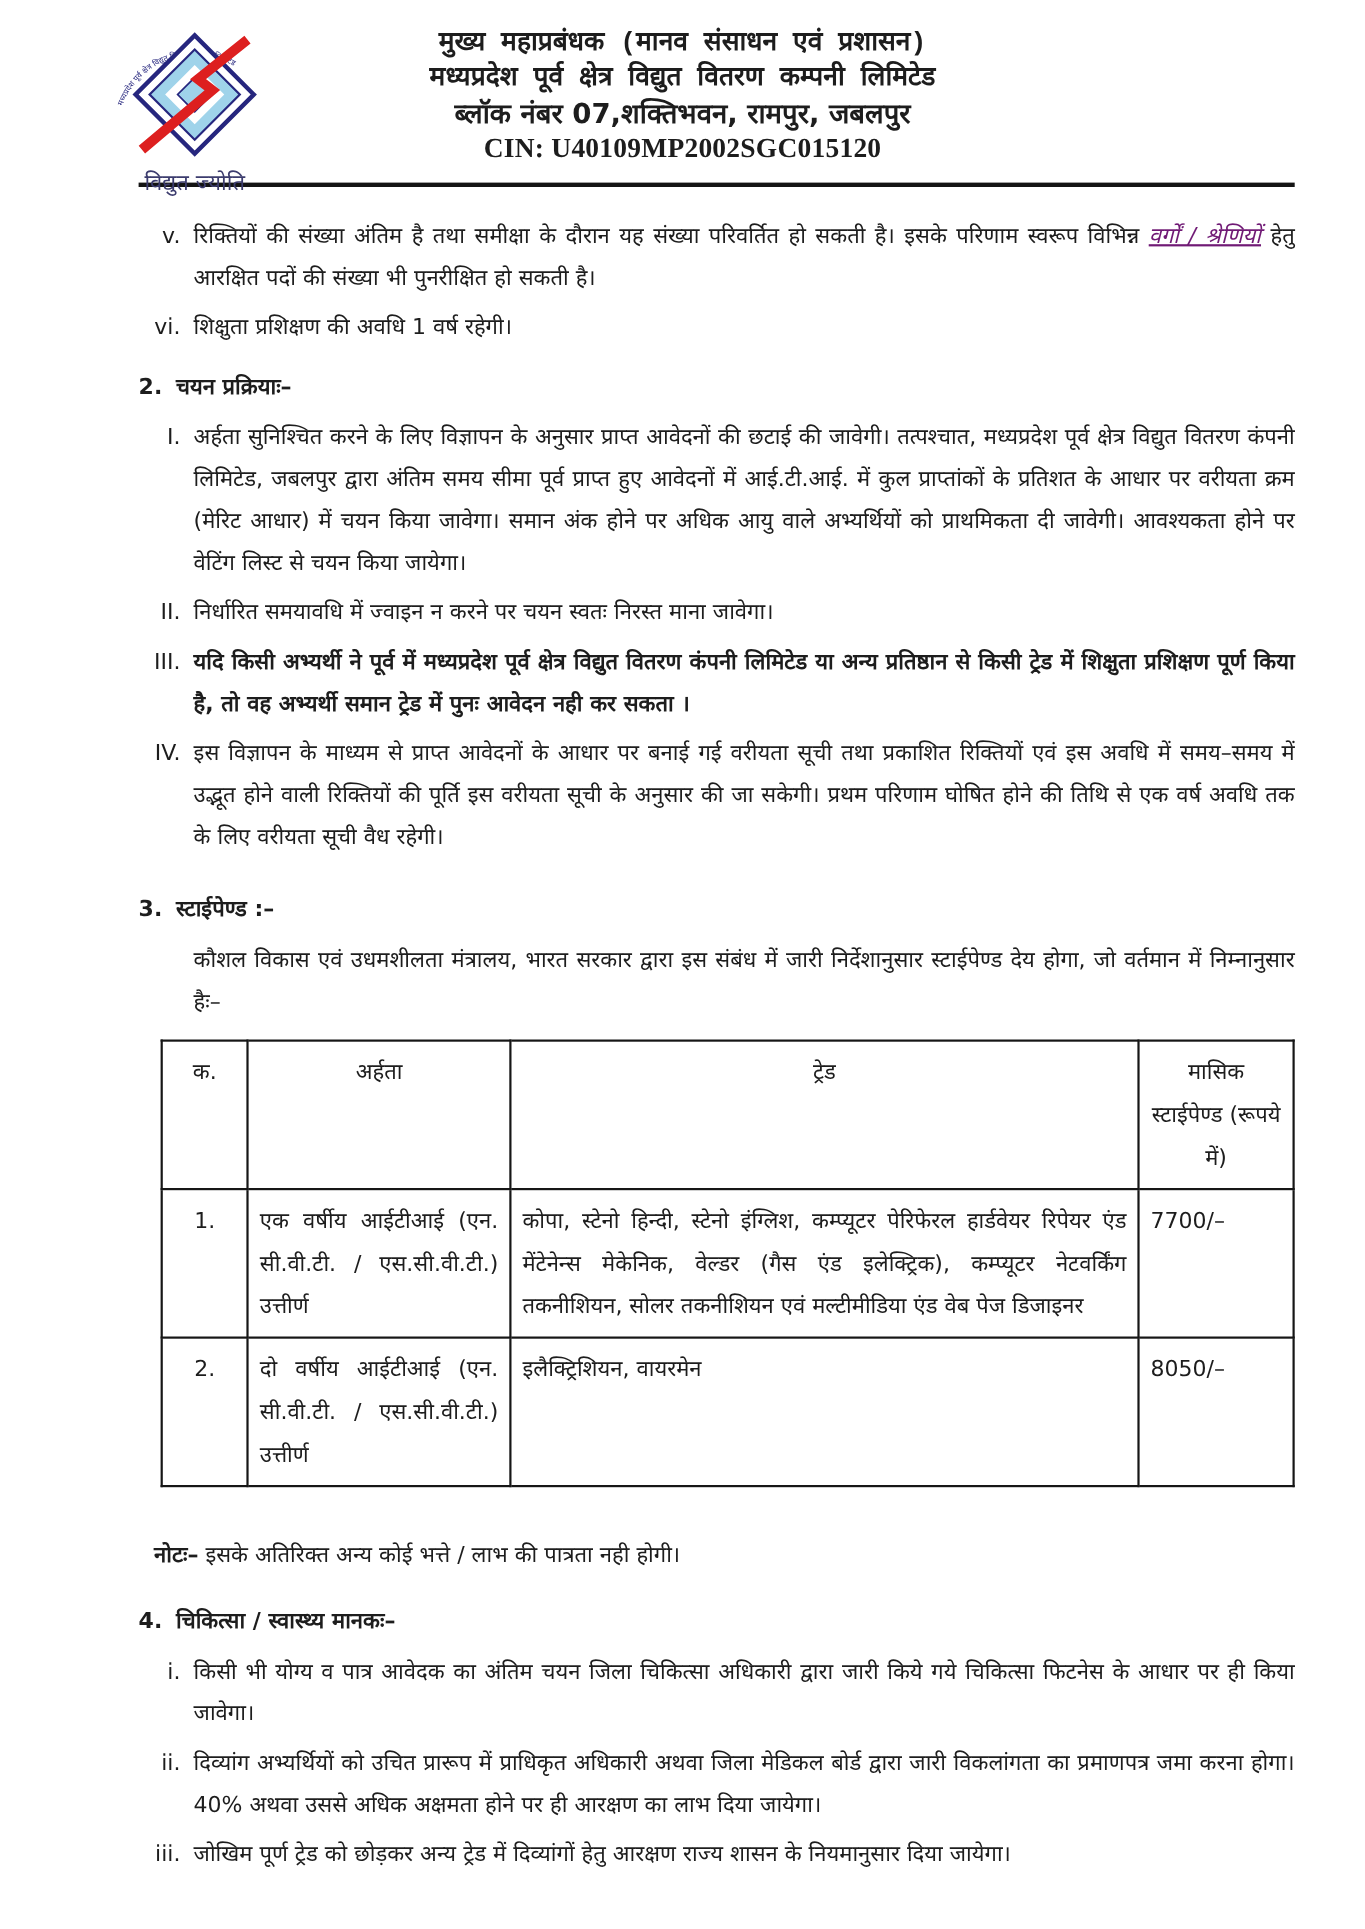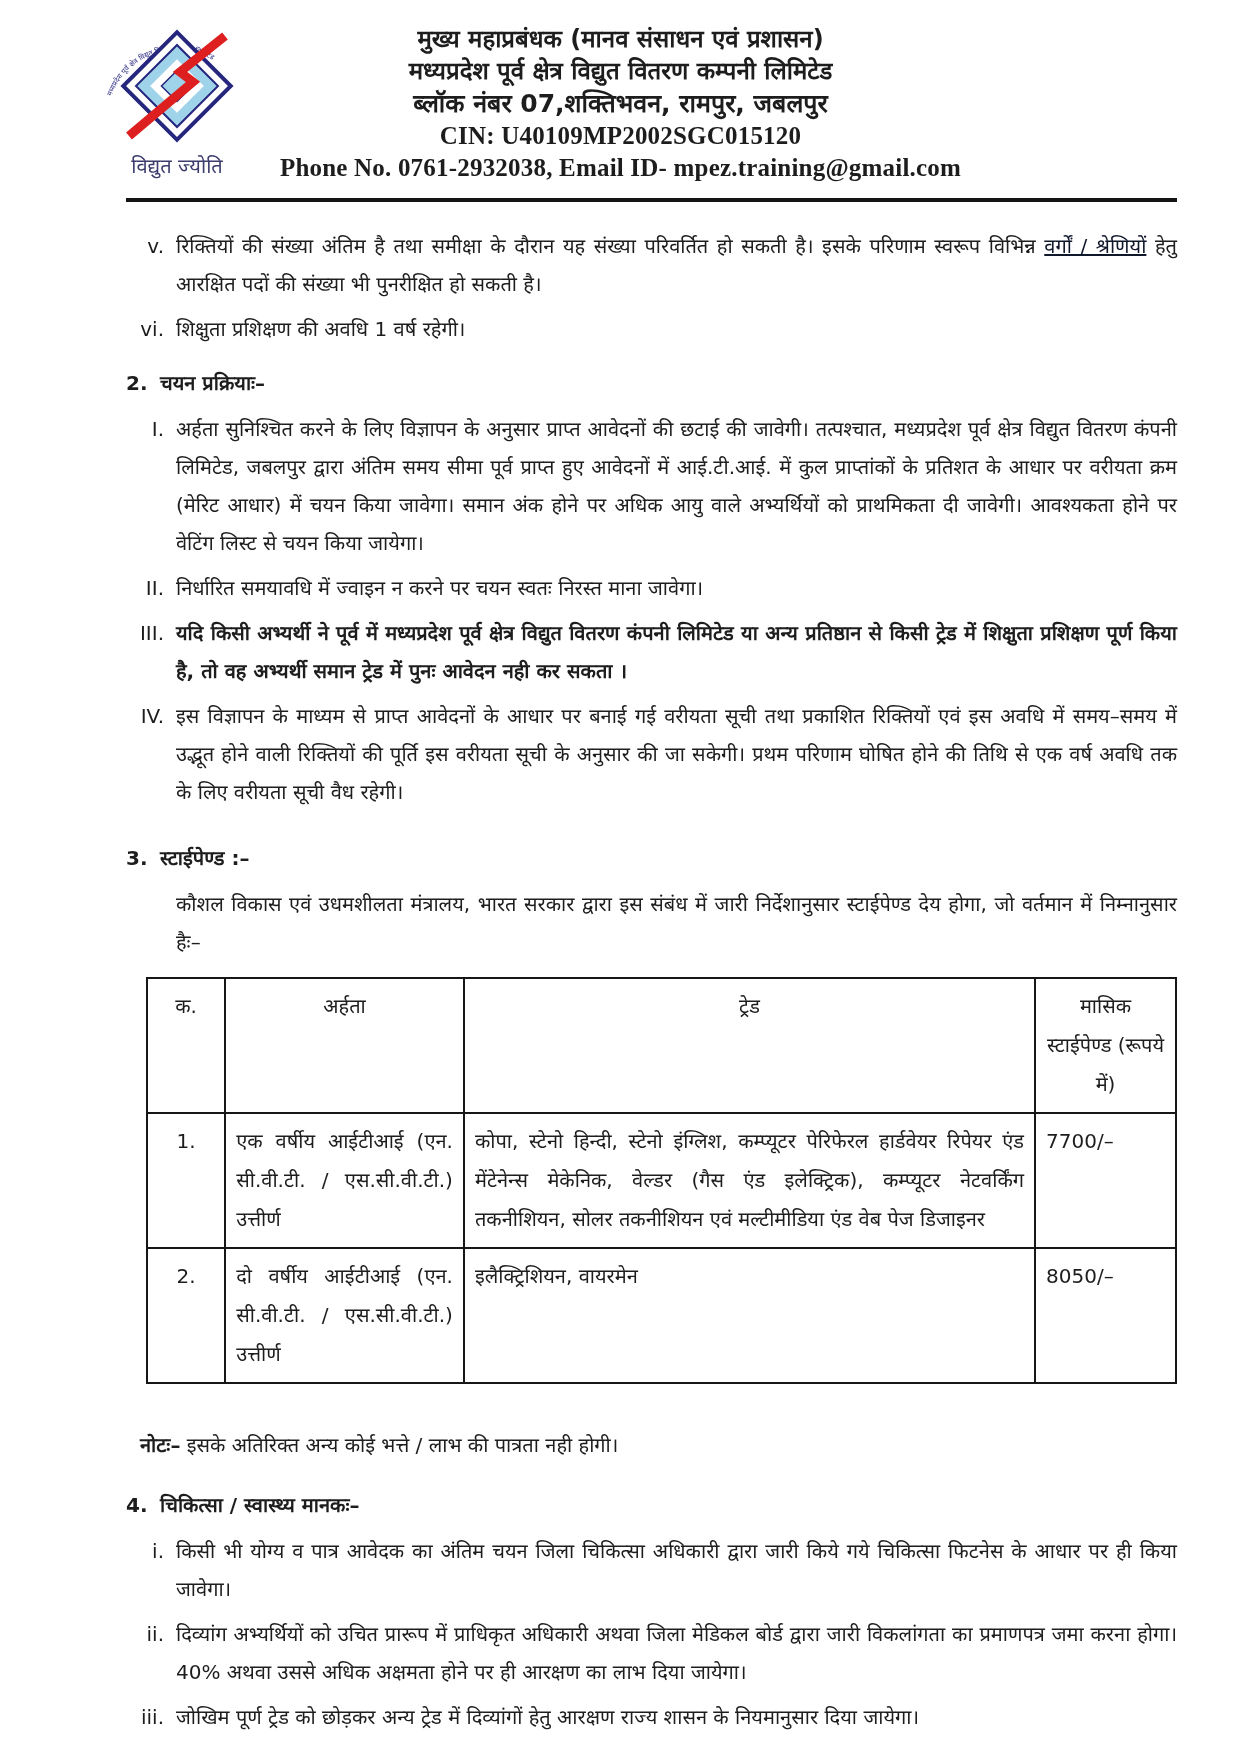--- a/index.html
+++ b/index.html
@@ -3,39 +3,39 @@
 <meta charset="utf-8">
 <style>
   html,body { margin:0; padding:0; background:#ffffff; }
   .page {
     position:relative; width:1241px; height:1754px; background:#ffffff;
     font-family:"DejaVu Sans", sans-serif; color:#1d1d1d; overflow:hidden;
     box-sizing:border-box;
   }
   
   .letterhead { padding-top:24px; text-align:center; }
-  .lh-dev { font-size:24px; font-weight:700; line-height:1.32; }
+  .lh-dev { font-size:24px; font-weight:700; line-height:1.32;font-family:Liberation Mono, monospace; }
   .lh-dev2 { font-size:25px; font-weight:700; line-height:1.32; }
   .lh-en  { font-family:"Liberation Serif", serif; font-size:25px; font-weight:700; line-height:1.28; letter-spacing:0.2px; }
   .logo-wrap { position:absolute; left:88px; top:22px; width:178px; text-align:center; }
   .logo-caption { font-size:20px; font-weight:400; color:#3c3c6e; margin-top:-4px; }
   .rule { border:0; border-top:4px solid #141414; margin:14px 64px 0 126px; }
 
   
   .content { padding:18px 64px 0 126px; font-size:20px; line-height:1.9; }
   .li { display:flex; margin:7px 0; }
   .li .mk { flex:0 0 50px; text-align:right; padding-right:12px; box-sizing:border-box; }
   .li .tx { flex:1; text-align:justify; }
   .li.bold-item .tx { font-weight:700; }
   .sec-head { display:flex; font-weight:700; margin:16px 0 8px 0; }
   .sec-head .num { flex:0 0 34px; }
   .sec3-head { margin-top:28px; }
   .sec4-head { margin-top:22px; }
   .intro { margin:6px 0 6px 50px; text-align:justify; }
-  .link { color:#0f172a; text-decoration:underline; cursor:pointer; }
+  .link { color:#701a75; text-decoration:underline; cursor:pointer;font-style:italic; }
 
   
   table.stipend { border-collapse:collapse; table-layout:fixed; width:calc(100% - 20px); margin:16px 0 0 20px; }
   table.stipend th, table.stipend td {
     border:2px solid #161616; vertical-align:top; padding:8px 10px;
     font-weight:400; line-height:1.95; box-sizing:border-box;
   }
   table.stipend th { text-align:center; height:118px; }
   td.sno { text-align:center; }
   td.just { text-align:justify; }
@@ -66,21 +66,20 @@
       <path d="M133 14 L88 50 L101 60 L37 114" fill="none" stroke="#dd1f1f" stroke-width="9"></path>
     </svg>
     <div class="logo-caption">विद्युत ज्योति</div>
   </div>
 
   <div class="letterhead">
     <div class="lh-dev">मुख्य महाप्रबंधक (मानव संसाधन एवं प्रशासन)</div>
     <div class="lh-dev">मध्यप्रदेश पूर्व क्षेत्र विद्युत वितरण कम्पनी लिमिटेड</div>
     <div class="lh-dev2">ब्लॉक नंबर 07,शक्तिभवन, रामपुर, जबलपुर</div>
     <div class="lh-en">CIN: U40109MP2002SGC015120</div>
-    <div class="lh-en">Phone No. 0761-2932038, Email ID- mpez.training@gmail.com</div>
   </div>
 
   <hr class="rule">
 
   <div class="content">
 
     <div class="li">
       <span class="mk">v.</span>
       <div class="tx"><span>रिक्तियों की संख्या अंतिम है तथा समीक्षा के दौरान यह संख्या परिवर्तित हो सकती है। इसके परिणाम स्वरूप विभिन्न </span><a class="link">वर्गों / श्रेणियों</a><span> हेतु आरक्षित पदों की संख्या भी पुनरीक्षित हो सकती है।</span></div>
     </div>

